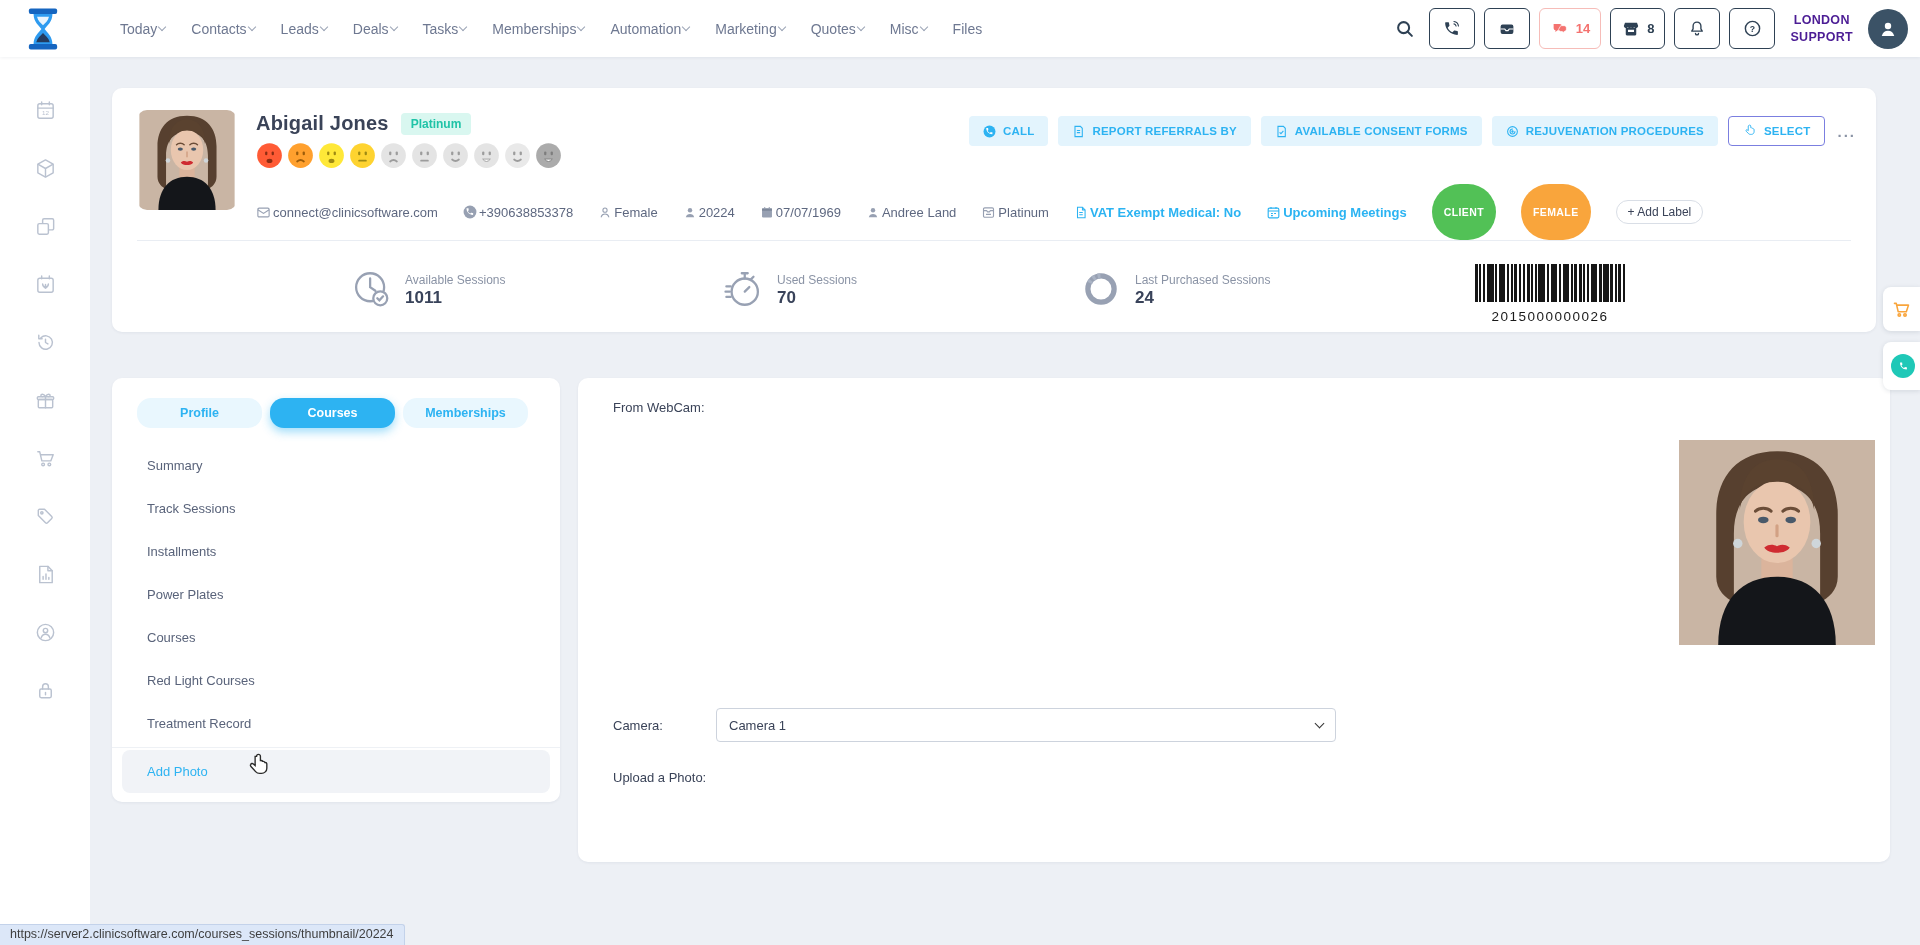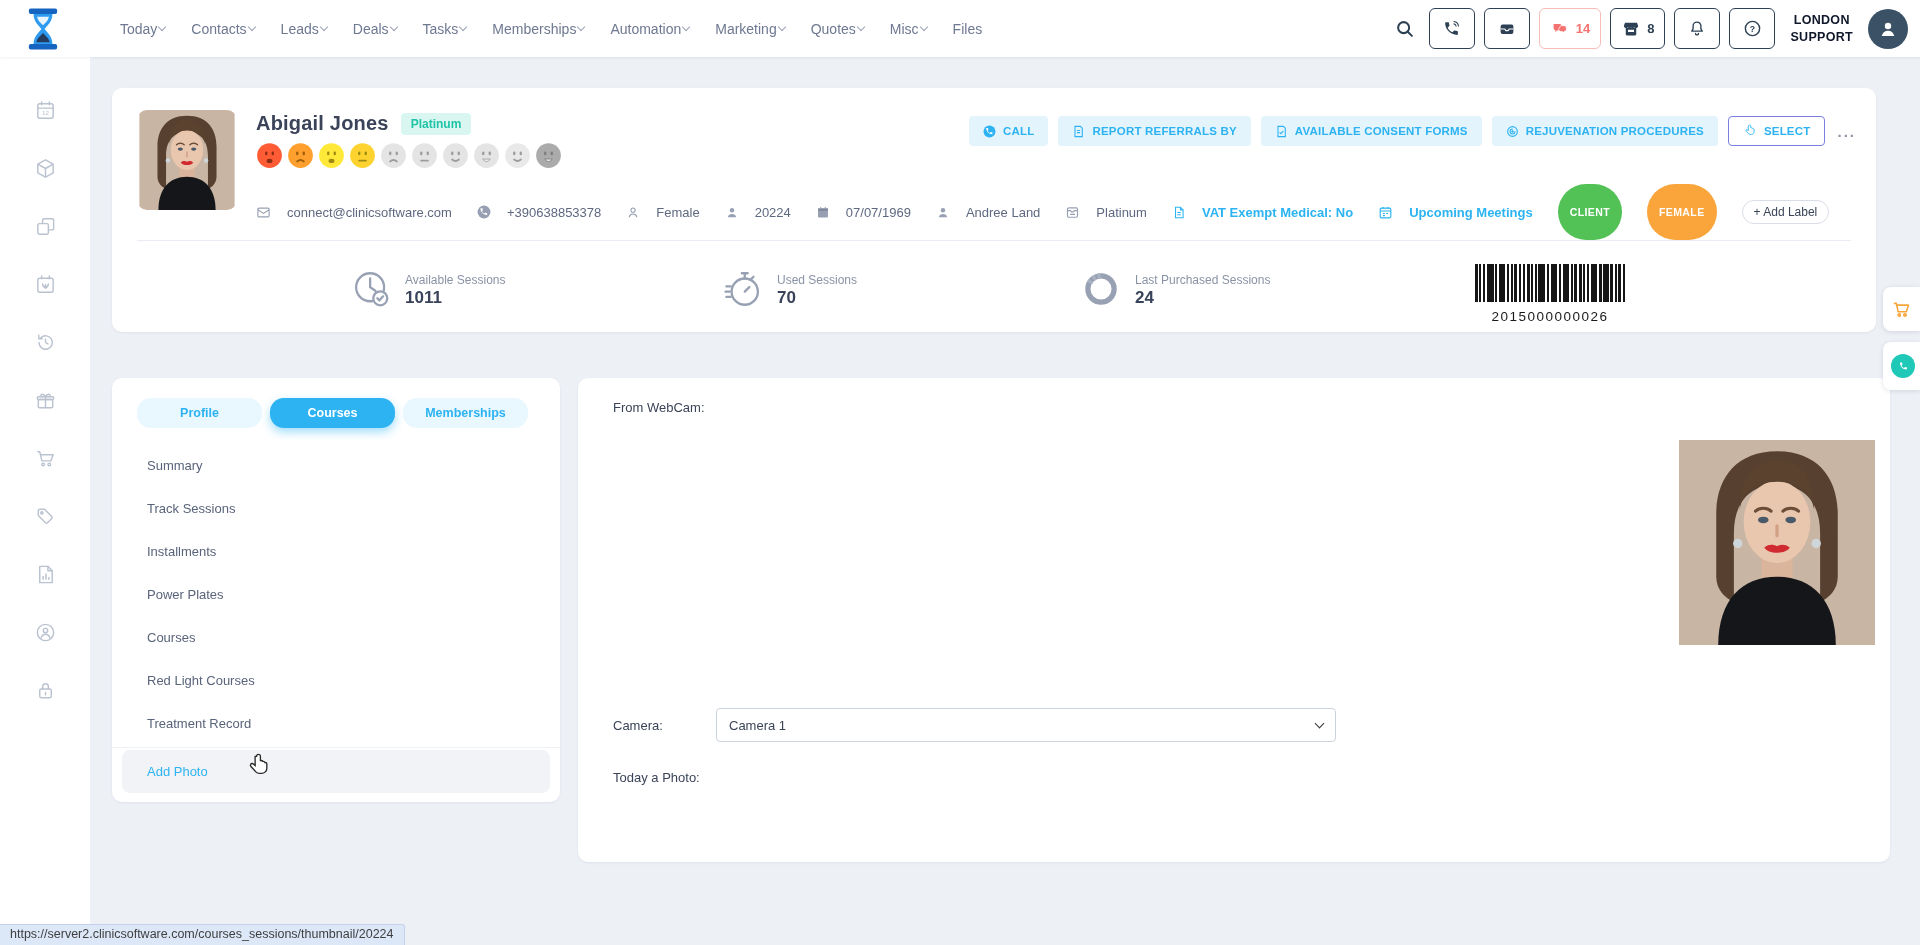--- a/index.html
+++ b/index.html
@@ -11,21 +11,21 @@
   .topbar{position:absolute;left:0;top:0;width:1920px;height:57px;background:#fff;display:flex;align-items:center;z-index:6;box-shadow:0 1px 3px rgba(20,30,60,.06)}
   .logo{margin-left:24px}
   .nav{margin-left:58px;display:flex;align-items:center;gap:26px}
   .nav-item{display:flex;align-items:center;gap:2px;font-size:14px;color:#6e7891;cursor:pointer;white-space:nowrap}
   .chev{display:inline-block;width:6px;height:6px;border-right:1.6px solid #9aa3b5;border-bottom:1.6px solid #9aa3b5;transform:rotate(45deg);margin-top:-3px}
   .top-right{margin-left:auto;margin-right:12px;display:flex;align-items:center;gap:9px}
   .tbtn{height:41px;min-width:46px;border:1.6px solid #2e4154;border-radius:6px;background:#fff;display:flex;align-items:center;justify-content:center;gap:6px;padding:0 10px;cursor:pointer}
   .tbtn.alert{border-color:#f6bcb8}
   .tbtn .cnt{font-size:13px;font-weight:bold;color:#2e4154}
   .tbtn .cnt.red{color:#f4726f}
-  .loc{font-size:12.5px;font-weight:bold;color:#0f172a;text-align:center;line-height:1.3;margin:0 6px;letter-spacing:.3px}
+  .loc{font-size:12.5px;font-weight:bold;color:#4c1d95;text-align:center;line-height:1.3;margin:0 6px;letter-spacing:.3px}
   .avatar{width:40px;height:40px;border-radius:50%;background:#3b5266;display:flex;align-items:center;justify-content:center;cursor:pointer}
 
   
   .rail{position:absolute;left:0;top:57px;width:90px;height:888px;background:#fff;display:flex;flex-direction:column;align-items:center;padding-top:42px;gap:35px;z-index:5}
   .rail .ric{cursor:pointer}
 
   
   .card{position:absolute;background:#fff;border-radius:10px;box-shadow:0 1px 3px rgba(20,30,60,.06)}
   #header-card{left:112px;top:88px;width:1764px;height:244px}
   #left-card{left:112px;top:378px;width:448px;height:424px}
@@ -33,21 +33,21 @@
 
   
   .photo{position:absolute;left:25px;top:22px;width:100px;height:100px;border-radius:10px;overflow:hidden}
   .photo svg{width:100%;height:100%}
   .name-row{position:absolute;left:144px;top:24px;display:flex;align-items:center;gap:12px}
   .client-name{font-size:20px;font-weight:bold;color:#3a4358;letter-spacing:.2px}
   .tier-badge{background:#d9f7f0;color:#1fc3a7;font-size:12px;font-weight:bold;padding:4px 10px;border-radius:4px}
   .smileys{position:absolute;left:144px;top:54px;display:flex;gap:4px}
   .smiley{width:27px;height:27px;cursor:pointer}
   .contact-row{position:absolute;left:144px;top:96px;display:flex;align-items:center;gap:25px}
-  .c-item{display:flex;align-items:center;gap:16px;font-size:13px;color:#5e6880;white-space:nowrap}
+  .c-item{display:flex;align-items:center;gap:2px;font-size:13px;color:#5e6880;white-space:nowrap}
   .c-item.blue{color:#2bb3f2;font-weight:bold;cursor:pointer}
   .pill{font-size:10.5px;font-weight:bold;color:#fff;padding:22px 12px;border-radius:999px;letter-spacing:.4px}
   .pill.green{background:#52c156}
   .pill.orange{background:#f9a53c}
   .addlabel{border:1px solid #d9dee6;border-radius:999px;padding:4px 11px;font-size:12px;color:#3a4358;background:#fff;cursor:pointer;white-space:nowrap}
   .actions{position:absolute;right:20px;top:28px;display:flex;align-items:center;gap:10px}
   .abtn{background:#e3f4fd;color:#2db3f2;font-size:11.5px;font-weight:bold;height:30px;padding:0 14px;border-radius:4px;display:flex;align-items:center;gap:7px;cursor:pointer;letter-spacing:.2px;white-space:nowrap}
   .abtn.select{background:#fff;border:1px solid #7b7fe0}
   .more{color:#8a93a5;font-size:15px;font-weight:bold;letter-spacing:2px;cursor:pointer;margin-left:2px}
   .hdivider{position:absolute;left:25px;right:25px;top:152px;border-top:1px solid #e9edf3}
@@ -543,21 +543,21 @@
         <use href="#portraitArt"></use>
       </svg>
   </div>
   <div class="cam-label">Camera:</div>
   <div class="sel-wrap">
     <select>
       <option>Camera 1</option>
     </select>
     <i class="sel-chev"></i>
   </div>
-  <div class="up-label">Today a Photo:</div>
+  <div class="up-label">Upload a Photo:</div>
 </section>
 
 <div class="widget" id="cart-widget">
   <svg width="21" height="21" viewBox="0 0 24 24" fill="none" stroke="#f9a53c" stroke-width="1.8" stroke-linecap="round" stroke-linejoin="round">
       <path d="M4 5h2l2.2 9.5h9.3L20 7H7"></path>
       <circle cx="9.5" cy="18.2" r="1.4"></circle>
       <circle cx="16" cy="18.2" r="1.4"></circle>
     </svg>
 </div>
 <div class="widget" id="phone-widget">

